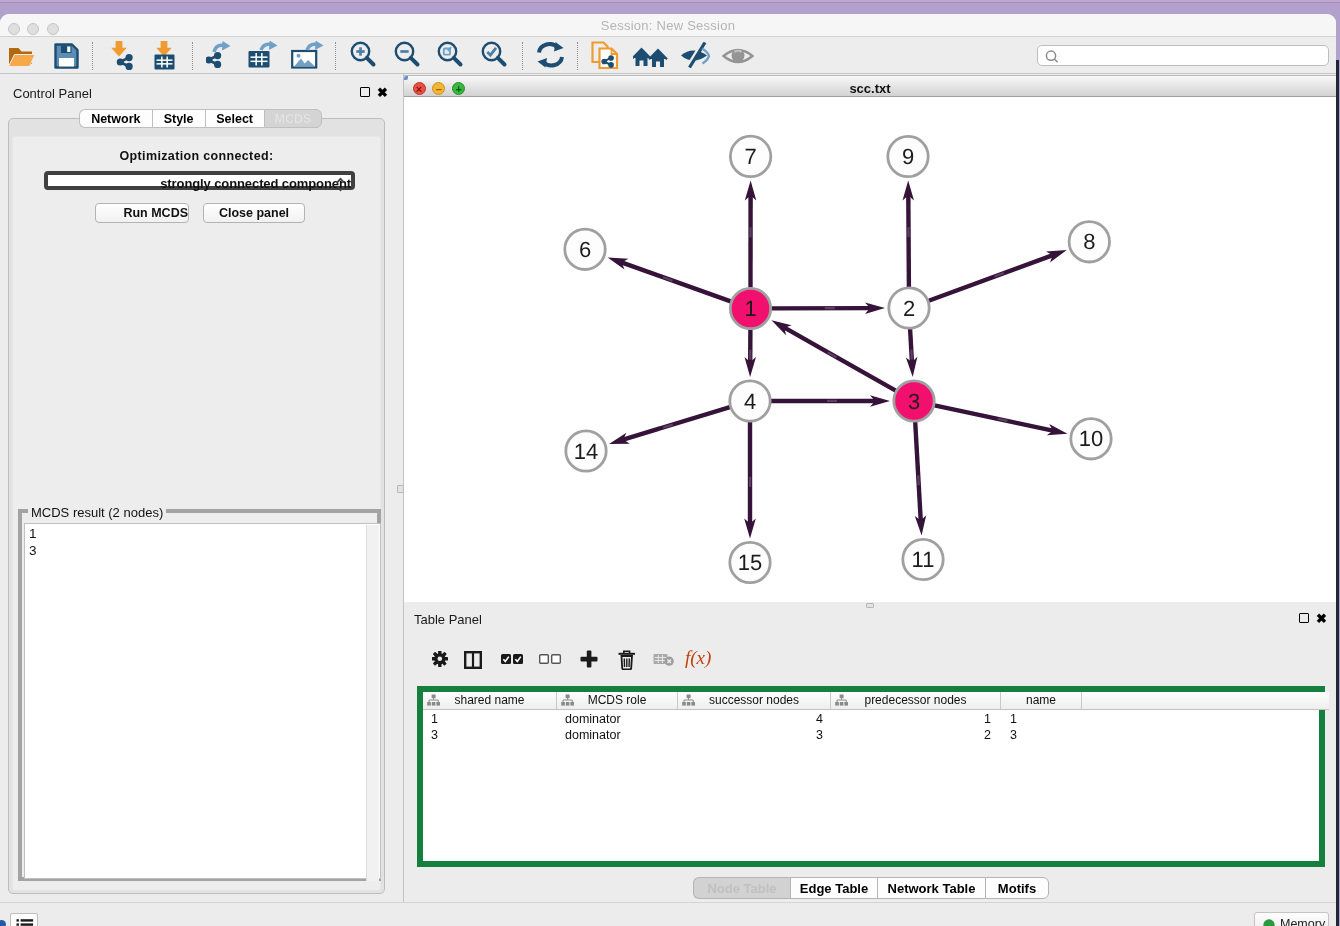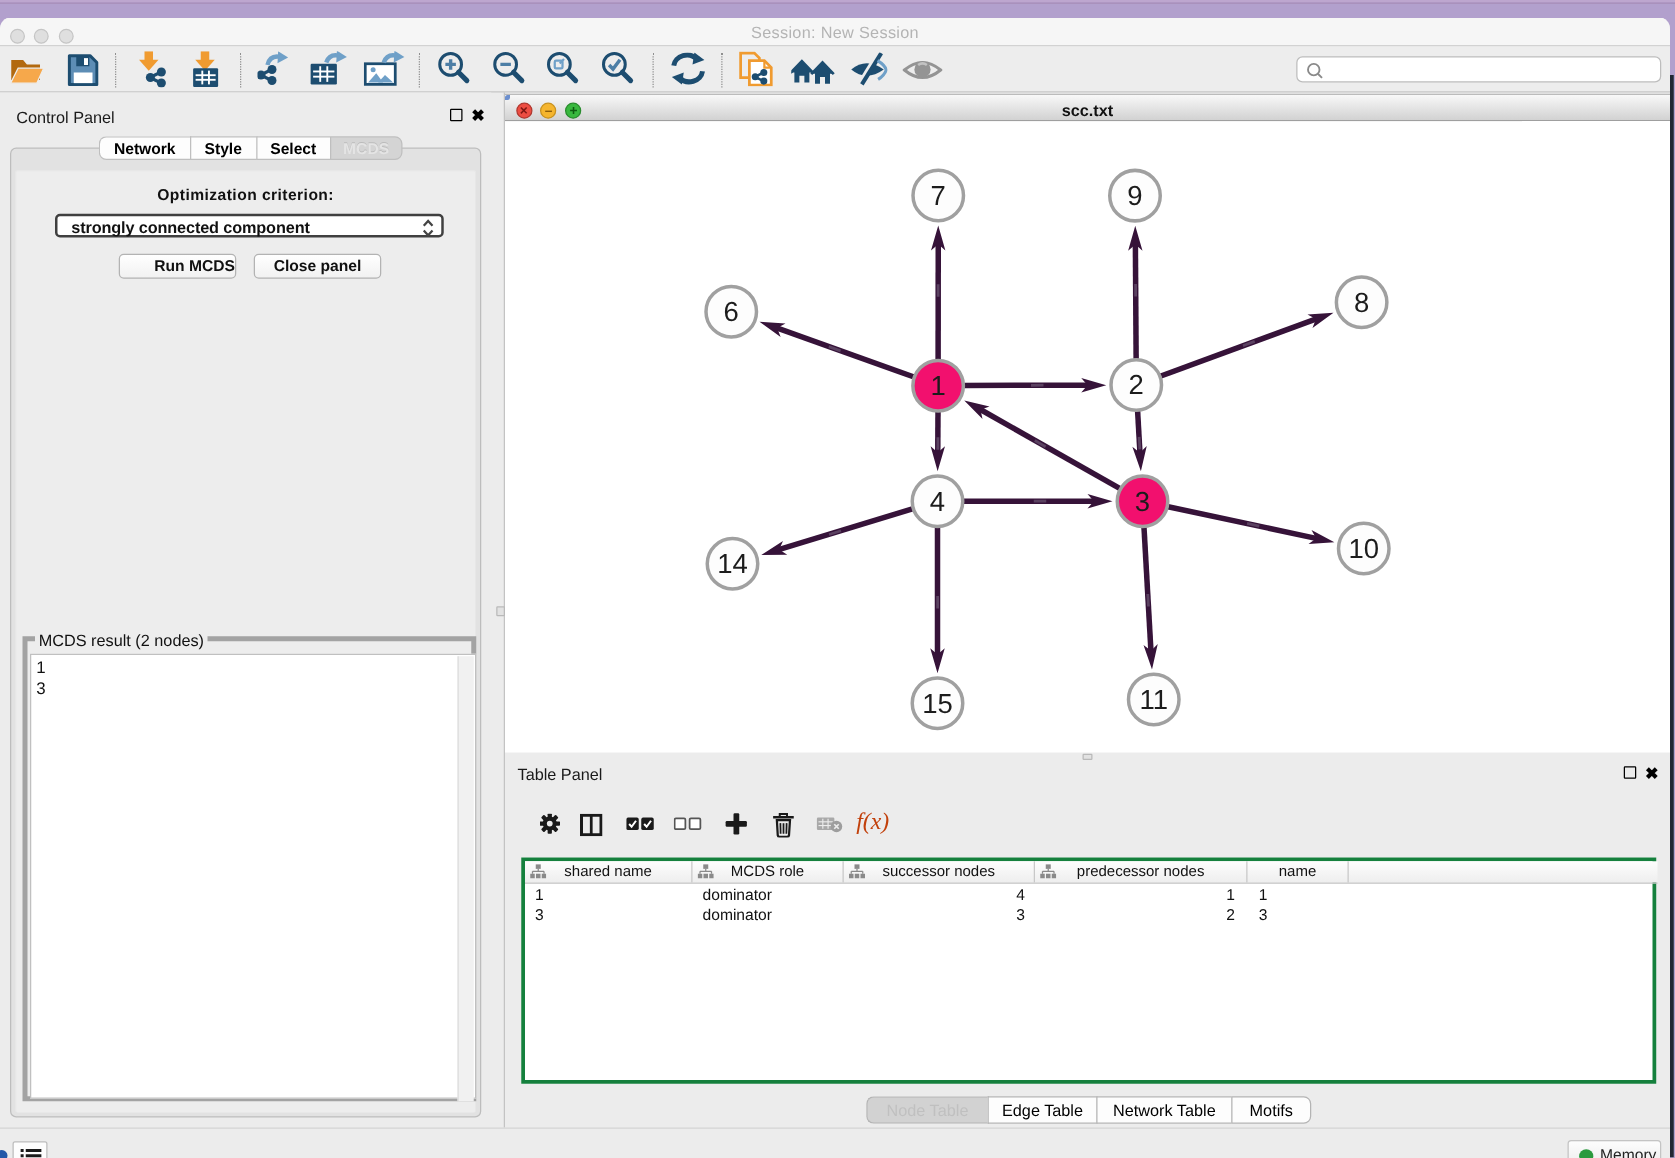--- a/index.html
+++ b/index.html
@@ -17,48 +17,48 @@
 #leftpanel { position:absolute; left:0; top:60px; width:393px; height:831px; background:#ececec; }
 #cp-title { position:absolute; left:13px; top:12px; font-size:13px; color:#1a1a1a; }
 #well { position:absolute; left:8px; top:44px; width:377px; height:776px; background:#e2e2e2; border:1px solid #bdbdbd; border-radius:5px; }
 #wellinner { position:absolute; left:12px; top:62px; width:369px; height:754px; background:#ededed; border-radius:2px; border:1px solid #e7e7e7; border-bottom:none; }
 #tabs { position:absolute; left:79px; top:35px; height:19px; display:flex; z-index:5; }
 .tab { height:19px; font-size:12.5px; font-weight:bold; line-height:18px; text-align:center; background:#fdfdfd; border:1px solid #bfbfbf; border-right:none; color:#000; }
 .tab:first-child { border-radius:6px 0 0 6px; }
 .tab:last-child { border-radius:0 6px 6px 0; border-right:1px solid #bfbfbf; }
 .tab.sel { background:#d4d4d4; color:#e4e4e4; text-shadow:0 -0.5px 0 #bbbbbb; }
 #optlabel { position:absolute; left:0; top:75px; width:393px; text-align:center; font-size:12.5px; font-weight:bold; letter-spacing:0.35px; color:#111; }
-#dropdown { position:absolute; left:44px; top:97px; width:311px; height:19px; background:#fff; border:2px solid #404040; border-radius:4px; font-size:13px; font-weight:bold; letter-spacing:-0.1px; line-height:17.5px; padding-left:11px; color:#111; }
+#dropdown { position:absolute; left:44px; top:97px; width:311px; height:19px; background:#fff; border:4px solid #404040; border-radius:4px; font-size:13px; font-weight:bold; letter-spacing:-0.1px; line-height:17.5px; padding-left:11px; color:#111;text-align:right; }
 .btn { position:absolute; top:129px; height:20px; background:linear-gradient(#ffffff,#f1f1f1); border:1px solid #b3b3b3; border-radius:4px; font-size:12.5px; font-weight:bold; text-align:center; line-height:19px; color:#111; }
 #fieldset { position:absolute; left:18px; top:435px; width:363px; height:372px; border:4px solid #a3a3a3; }
 #fs-legend { position:absolute; left:6px; top:-8px; background:#ededed; padding:0 3px; font-size:13px; color:#111; }
 #fs-white { position:absolute; left:2px; top:10px; width:357px; height:356px; background:#fff; border:1px solid #c0c0c0; }
 #fs-scroll { position:absolute; right:1px; top:1px; width:13px; height:356px; background:#f1f1f1; border-left:1px solid #dcdcdc; }
 #fs-text { position:absolute; left:4px; top:2px; font-size:13.5px; color:#111; line-height:16.5px; }
 
 #vsplit { position:absolute; left:403px; top:60px; width:1px; height:831px; background:#c3c3c3; }
 #vgrip { position:absolute; left:397px; top:471px; width:7px; height:8px; background:#e2e2e2; border:1px solid #b9b9b9; border-radius:1px; }
 #hsplit-grip { position:absolute; left:866px; top:589px; width:8px; height:5px; background:#e2e2e2; border:1px solid #b9b9b9; border-radius:1px; }
 
 #netwin { position:absolute; left:404px; top:61px; width:932px; height:528px; }
 #net-titlebar { position:absolute; left:0; top:0; width:932px; height:22px; background:linear-gradient(#f8f8f8,#d2d2d2); border-bottom:1px solid #9f9f9f; border-top:1px solid #bbb; }
 #net-title { position:absolute; left:0; top:5px; width:932px; text-align:center; font-size:13px; font-weight:bold; color:#111; }
 .light { position:absolute; top:6px; width:13px; height:13px; border-radius:50%; font-size:11px; font-weight:bold; text-align:center; line-height:12px; }
 #canvas { position:absolute; left:0; top:22px; width:932px; height:505px; background:#fff; will-change:transform; transform:translateZ(0); }
 
 #tablepanel { position:absolute; left:404px; top:594px; width:932px; height:294px; background:#ececec; }
 #tp-title { position:absolute; left:10px; top:4px; font-size:13px; color:#1a1a1a; }
-#tbl { position:absolute; left:13px; top:78px; width:908px; height:181px; background:#fff; border:3px solid #15803d; }
+#tbl { position:absolute; left:13px; top:78px; width:908px; height:181px; background:#fff; border:6px solid #15803d; }
 #tbl-head { position:absolute; left:0; top:0; width:906px; height:18px; background:linear-gradient(#fdfdfd,#eeeeee); border-bottom:1px solid #c2c2c2; }
 .hcell { position:absolute; top:0; height:17px; border-right:1px solid #c8c8c8; font-size:12px; color:#111; text-align:center; line-height:17px; }
 .hcell svg { position:absolute; left:4px; top:2px; }
 .trow { position:absolute; left:0; width:906px; height:16px; font-size:12.5px; color:#111; }
 .tcell { position:absolute; top:0; height:16px; line-height:16px; }
 #bot-tabs { position:absolute; left:289px; top:269px; height:22px; display:flex; }
-.btab { height:22px; font-size:13px; font-weight:normal; line-height:21px; text-align:center; background:#fdfdfd; border:1px solid #b4b4b4; border-right:none; color:#000; }
+.btab { height:22px; font-size:13px; font-weight:bold; line-height:21px; text-align:center; background:#fdfdfd; border:1px solid #b4b4b4; border-right:none; color:#000; }
 .btab:first-child { border-radius:6px 0 0 6px; }
 .btab:last-child { border-radius:0 6px 6px 0; border-right:1px solid #b4b4b4; }
 .btab.sel { background:#d2d2d2; color:#c0c0c0; }
 
 #statusbar { position:absolute; left:0; top:888px; width:1336px; height:35px; background:#ececec; border-top:1px solid #d4d4d4;padding-left:28px; }
 #listbtn { position:absolute; left:10px; top:10px; width:28px; height:20px; background:#fdfdfd; border:1px solid #bdbdbd; border-radius:2px; }
 #membtn { position:absolute; left:1254px; top:9px; width:75px; height:23px; background:linear-gradient(#fdfdfd,#ececec); border:1px solid #c4c4c4; border-radius:3px; font-size:12.5px; line-height:21px; color:#222; }
 #darkedge { position:absolute; left:1336px; top:60px; width:3px; height:866px; background:#222733; }
 .floatico { position:absolute; width:10px; height:10px; border:1.6px solid #000; border-radius:1px; }
 .closeico { position:absolute; font-size:13px; font-weight:bold; color:#000; line-height:10px; }
@@ -203,21 +203,21 @@
     <div class="floatico" style="left:360px; top:13px;"></div>
     <div class="closeico" style="left:377px; top:14px;">✖</div>
     <div id="well"></div>
     <div id="wellinner"></div>
     <div id="tabs">
       <div class="tab" style="width:72.6px">Network</div>
       <div class="tab" style="width:53px">Style</div>
       <div class="tab" style="width:59px">Select</div>
       <div class="tab sel" style="width:58.6px">MCDS</div>
     </div>
-    <div id="optlabel">Optimization criterion:</div>
+    <div id="optlabel">Optimization connected:</div>
     <div id="dropdown">strongly connected component<svg class="abs" style="right:5px;top:2px" width="11" height="15">
           <polyline points="2,5.6 5.5,1.8 9,5.6" stroke="#444" stroke-width="1.8" fill="none"></polyline>
           <polyline points="2,9.4 5.5,13.2 9,9.4" stroke="#444" stroke-width="1.8" fill="none"></polyline>
         </svg></div>
     <div class="btn" style="left:95px; width:94px;text-align:right;">Run MCDS</div>
     <div class="btn" style="left:203px; width:102px;">Close panel</div>
     <div id="fieldset">
       <div id="fs-legend">MCDS result (2 nodes)</div>
       <div id="fs-white">
         <div id="fs-text">1<br>3</div>

